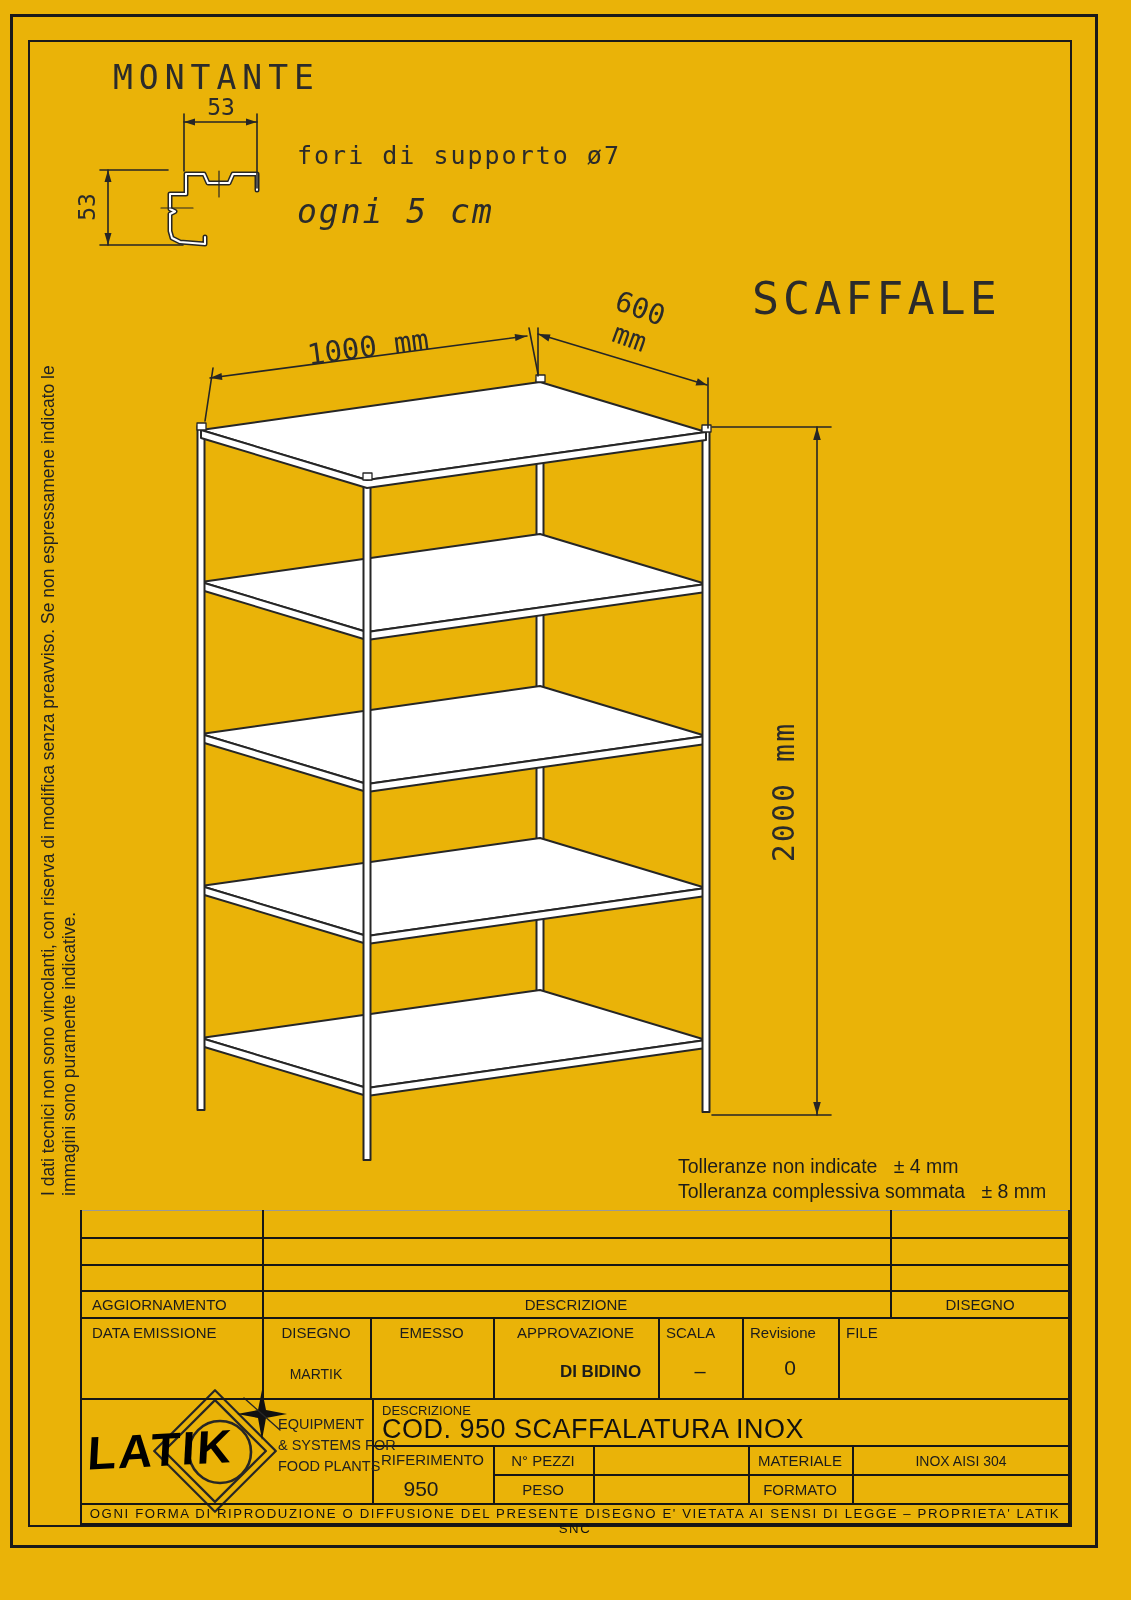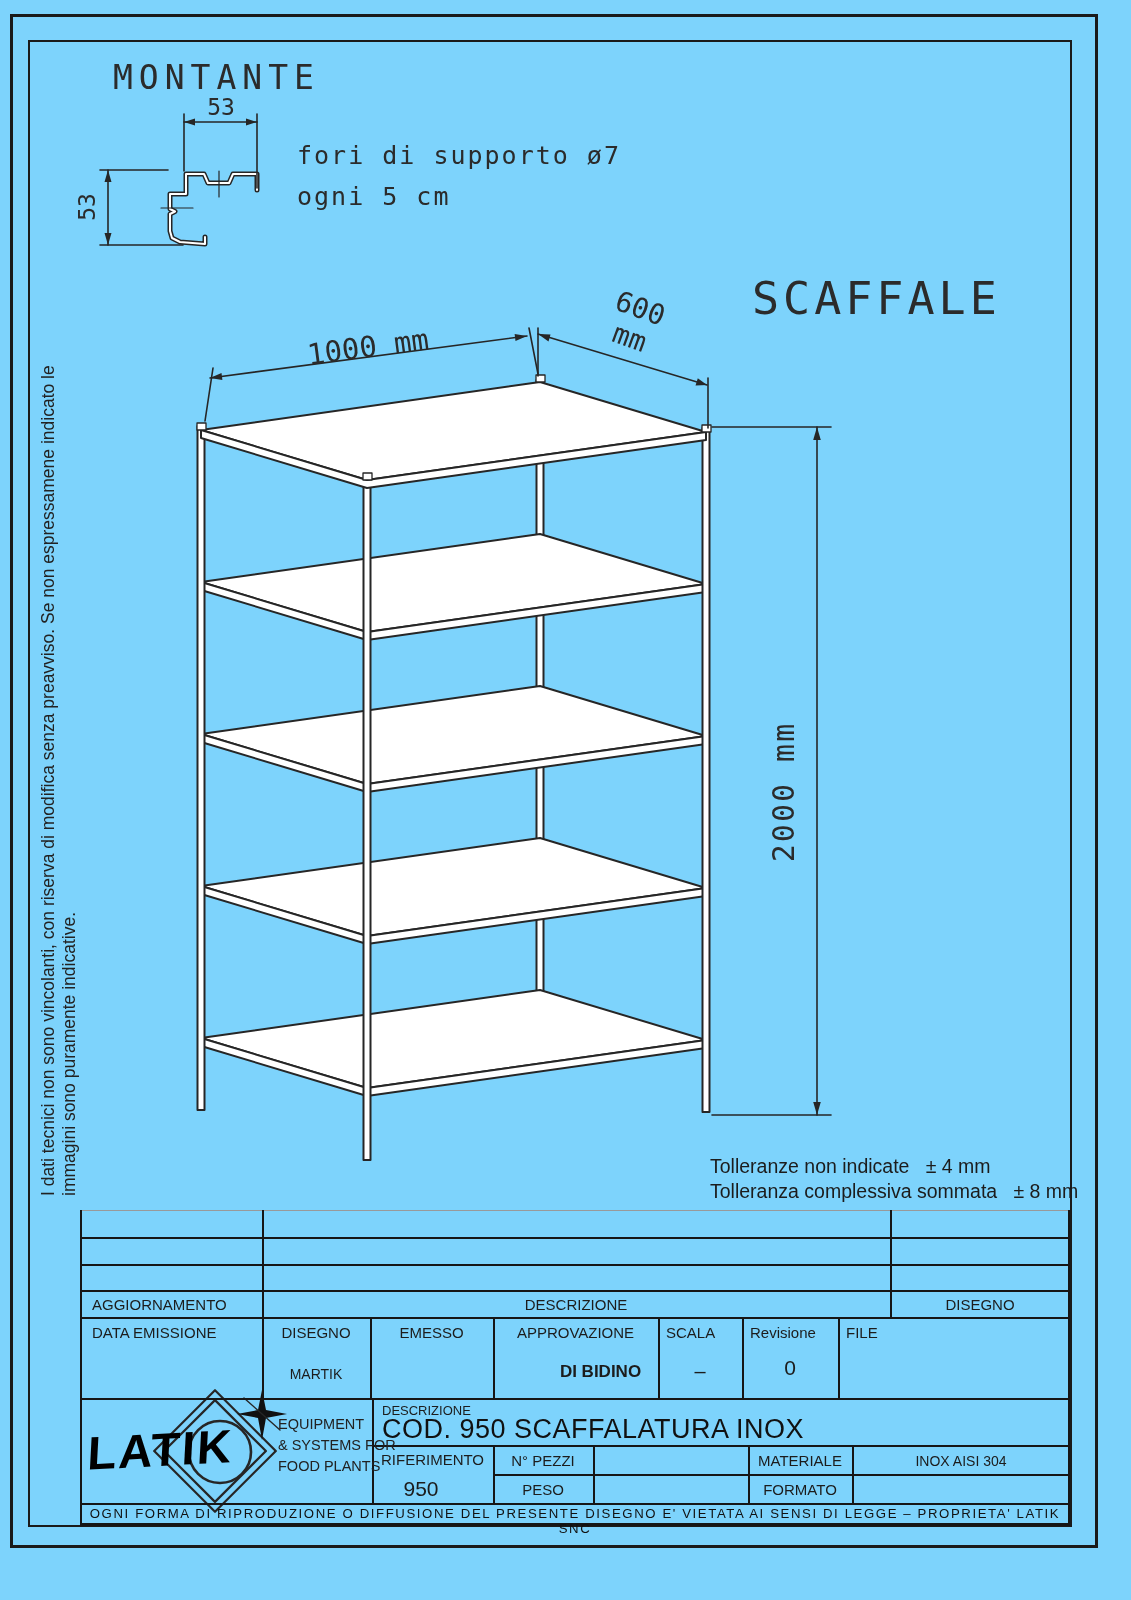--- a/index.html
+++ b/index.html
@@ -1,20 +1,20 @@
 <!DOCTYPE html>
 <html><head>
 <meta charset="utf-8">
 <style>
   html,body{margin:0;padding:0;background:#e8e8e8;}
-  #page{position:relative;width:1131px;height:1600px;background:#7dd3fc;overflow:hidden;
+  #page{position:relative;width:1131px;height:1600px;background:#eab308;overflow:hidden;
         font-family:"Liberation Sans",sans-serif;color:#1c1c1c;}
   .abs{position:absolute;}
   .cad{font-family:"DejaVu Sans Mono",monospace;color:#2b2b2b;}
-  .pre{white-space:pre;margin-left:32px;}
+  .pre{white-space:pre;}
   .ctr{text-align:center;}
   .ln{position:absolute;background:#161616;}
   .border-box{position:absolute;border:2px solid #1a1a1a;}
   svg{position:absolute;left:0;top:0;}
   .lbl{font-size:15px;color:#1c1c1c;}
   .sm{font-size:13px;}
   .rot-90{transform:rotate(-90deg);transform-origin:0 0;}
 </style>
 </head>
 <body>
@@ -113,21 +113,21 @@
         <path d="M262,1390 L266,1410 L287,1414 L266,1418 L262,1440 L258,1418 L237,1414 L258,1410 Z" fill="#111111" stroke="none"></path>
         <line x1="244" y1="1398" x2="280" y2="1430" stroke-width="1.4"></line>
       </g>
     </g>
   </svg>
 
   <span class="abs cad" style="left:113px;top:58px;font-size:33px;letter-spacing:6px;">MONTANTE</span>
   <span class="abs cad ctr" style="left:198px;top:94px;width:46px;font-size:23px;">53</span>
   <span class="abs cad ctr rot-90" style="left:74px;top:232px;width:50px;font-size:23px;">53</span>
   <span class="abs cad" style="left:297px;top:141px;font-size:25px;letter-spacing:2px;">fori di supporto ø7</span>
-  <span class="abs cad" style="left:297px;top:182px;font-size:25px;letter-spacing:2px;">ogni 5 cm</span>
+  <span class="abs cad" style="left:297px;top:192px;font-size:33px;letter-spacing:2px;font-style:italic;">ogni 5 cm</span>
 
   <span class="abs cad" style="left:752px;top:272px;font-size:45px;letter-spacing:4px;">SCAFFALE</span>
 
   <span class="abs cad ctr" style="left:268px;top:330px;width:200px;font-size:29px;transform:rotate(-7.5deg);">1000 mm</span>
   <div class="abs cad ctr" style="left:590px;top:292px;width:90px;font-size:28px;line-height:31px;transform:rotate(20deg);">
     <div>600</div>
     <div>mm</div>
   </div>
   <span class="abs cad ctr rot-90" style="left:766px;top:882px;width:180px;font-size:30px;letter-spacing:2px;">2000 mm</span>
 

